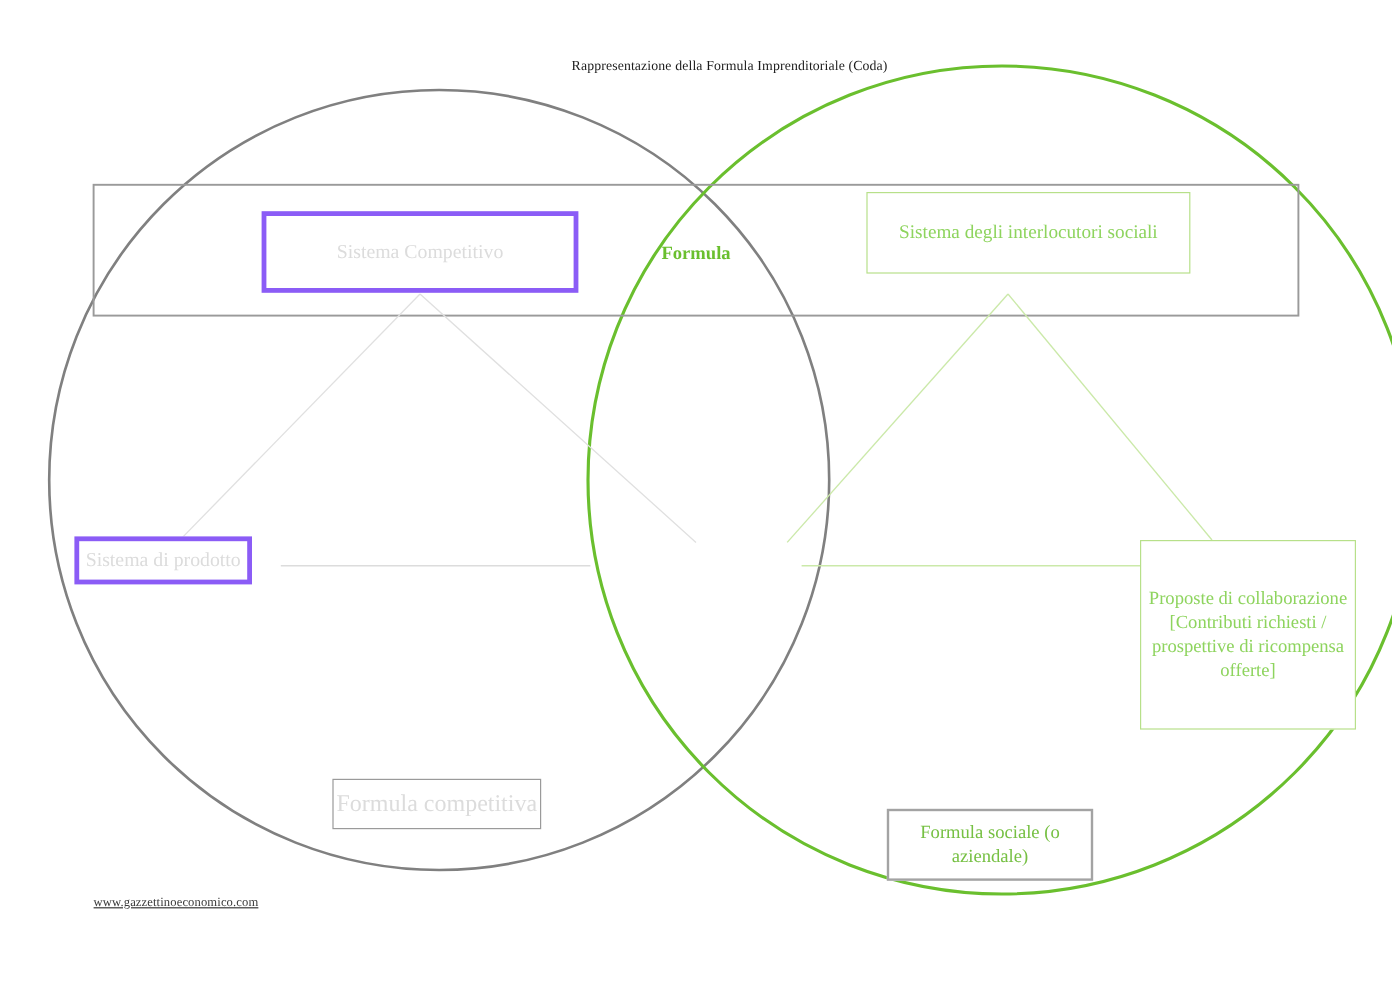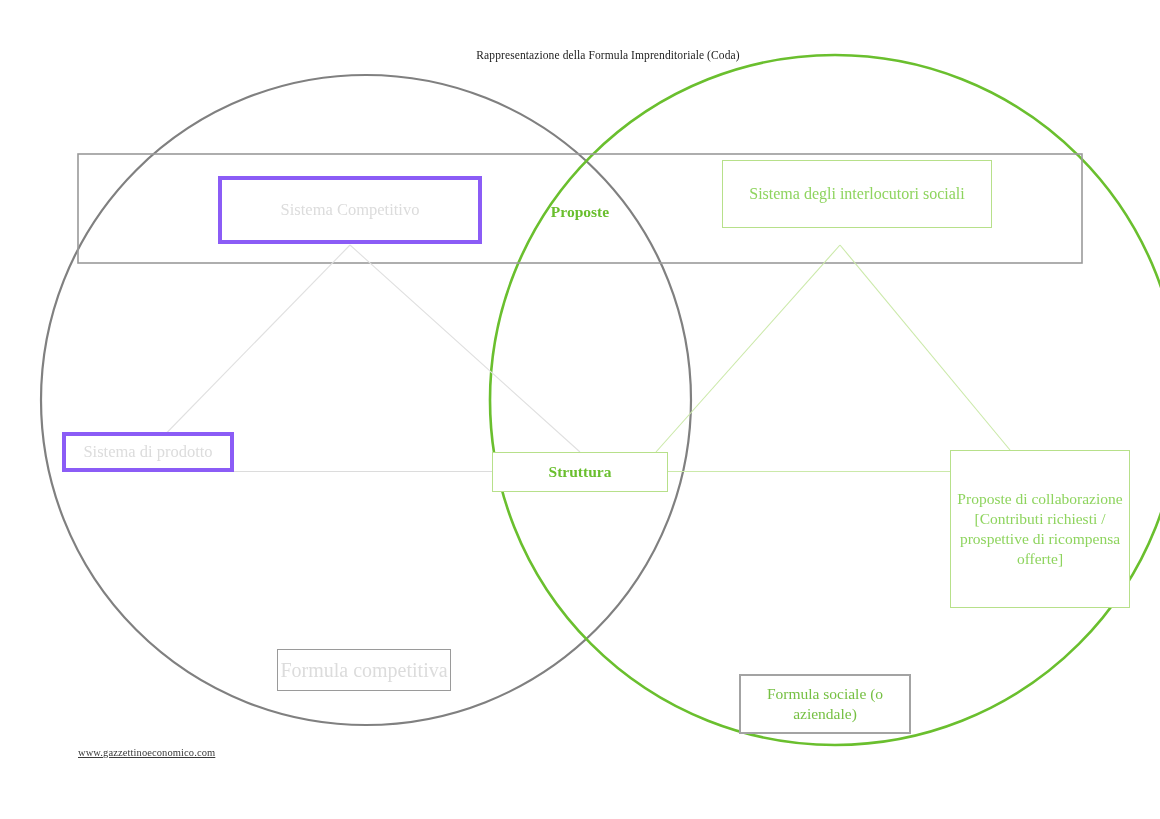--- a/index.html
+++ b/index.html
@@ -104,21 +104,21 @@
   }
   #n-ambiente {
     left: 512px; top: 197px; width: 136px; height: 30px;
     font-size: 15.5px;
   }
   #n-sistema-interlocutori {
     left: 722px; top: 160px; width: 270px; height: 68px;
     font-size: 16px;
   }
   #n-sistema-prodotto {
-    left: 62px; top: 432px; width: 172px; height: 40px;
+    left: 62px; top: 447px; width: 148px; height: 40px;
     font-size: 16.5px;
   }
   #n-struttura {
     left: 492px; top: 452px; width: 176px; height: 40px;
     font-size: 15.5px;
   }
   #n-proposte {
     left: 950px; top: 450px; width: 180px; height: 158px;
     font-size: 15.5px;
     padding: 4px 6px;
@@ -156,27 +156,26 @@
     <path d="M 668 471.5 L 950 471.5" fill="none" stroke="#cbe9a9" stroke-width="1.2"></path>
 
   </svg>
 
   <div class="overlay-layer">
 
     <div class="diagram-title">Rappresentazione della Formula Imprenditoriale (Coda)</div>
 
     <div id="n-sistema-competitivo" class="node node-grey-faint">Sistema Competitivo</div>
 
-    <div id="n-ambiente" class="node node-plain label-bold">Proposte</div>
+    <div id="n-ambiente" class="node node-plain label-bold">Formula</div>
 
     <div id="n-sistema-interlocutori" class="node node-green">Sistema degli interlocutori sociali</div>
 
     <div id="n-sistema-prodotto" class="node node-grey-faint">Sistema di prodotto</div>
 
-    <div id="n-struttura" class="node node-green label-bold">Struttura</div>
 
     <div id="n-proposte" class="node node-green">Proposte di collaborazione [Contributi richiesti / prospettive di ricompensa offerte]</div>
 
     <div id="n-formula-competitiva" class="node node-grey-strong">Formula competitiva</div>
 
     <div id="n-formula-sociale" class="node node-green-strong">Formula sociale (o aziendale)</div>
 
     <a class="footer-url" href="#">www.gazzettinoeconomico.com</a>
 
   </div>

